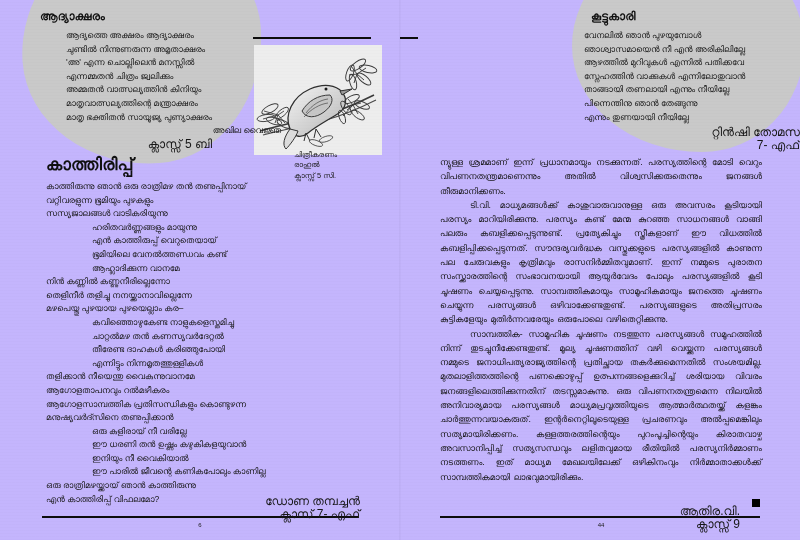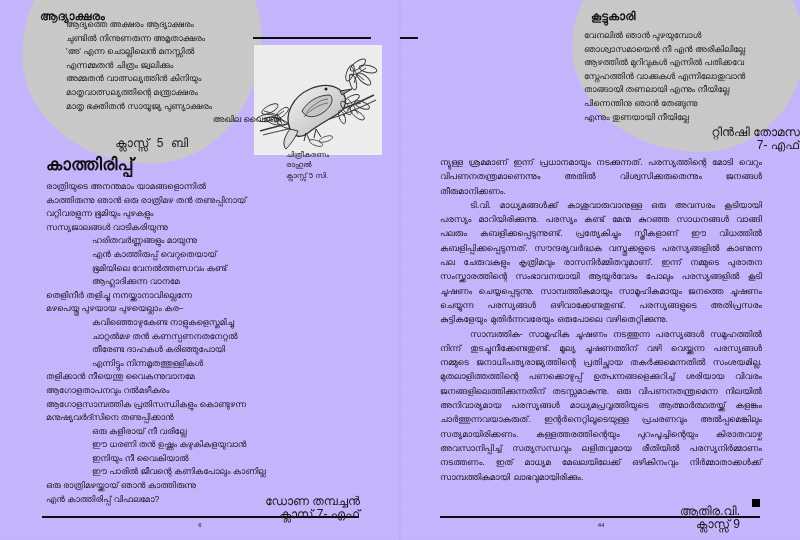--- a/index.html
+++ b/index.html
@@ -161,20 +161,21 @@
     border: 0;
   }
   .illus-svg { display: block; }
   .illus-caption {
     position: absolute;
     z-index: 6;
     font-size: 7.4px;
     line-height: 10.4px;
     color: #181818;
     white-space: nowrap;
+    margin-left: 8px;
   }
 
   
   .folio {
     position: absolute;
     z-index: 6;
     font-size: 6px;
     color: #1b1b1b;
     text-align: center;
     width: 30px;
@@ -185,32 +186,32 @@
 
 <div id="page">
 
   <div class="leaf left">
 
     <div class="blob left-blob"></div>
     <div class="rule top-left-rule"></div>
 
     <div class="heading mal" style="left:40px; top:10px;">ആദ്യാക്ഷരം</div>
 
-    <div class="poem mal" style="left:66px; top:18px; width:300px;">
+    <div class="poem mal" style="left:66px; top:29px; width:300px;">
       <span class="ln">ആദ്യത്തെ അക്ഷരം ആദ്യാക്ഷരം</span>
       <span class="ln">ചുണ്ടിൽ നിന്നുണരുന്ന അമൃതാക്ഷരം</span>
       <span class="ln">'അ' എന്ന ചൊല്ലിലെൻ മനസ്സിൽ</span>
       <span class="ln">എന്നമ്മതൻ ചിത്രം ജ്വലിക്കും</span>
       <span class="ln">അമ്മതൻ വാത്സല്യത്തിൻ കിനിയും</span>
       <span class="ln">മാതൃവാത്സല്യത്തിന്റെ    മന്ത്രാക്ഷരം</span>
       <span class="ln">മാതൃ ഭക്തിതൻ സായൂജ്യ പുണ്യാക്ഷരം</span>
       <span class="ln center" style="padding-left:62px;">അഖില വൈജ്ഞ</span>
     </div>
 
-    <div class="byline mal" style="left:68px; top:138px; width:120px;font-family:Liberation Mono, monospace;">
+    <div class="byline mal" style="left:92px; top:138px; width:120px;">
       <span>ക്ലാസ്സ് 5 ബി</span>
     </div>
 
     <div class="illus-box" style="left:254px; top:45px; width:128px; height:110px;">
       <svg class="illus-svg" width="128" height="110" viewBox="0 0 128 110">
         <defs>
           <linearGradient id="bodyShade" x1="0" y1="0" x2="1" y2="1">
             <stop offset="0%" stop-color="#f3f3f3"></stop>
             <stop offset="55%" stop-color="#d2d2d2"></stop>
             <stop offset="100%" stop-color="#b4b4b4"></stop>
@@ -269,32 +270,32 @@
 
     <div class="illus-caption mal" style="left:286px; top:150px;">
       <div>ചിത്രീകരണം</div>
       <div>രാഹുൽ</div>
       <div>ക്ലാസ്സ് 5 സി.</div>
     </div>
 
     <div class="heading big mal" style="left:46px; top:155px;">കാത്തിരിപ്പ്</div>
 
     <div class="poem mal" id="poem-two-body" style="left:46px; top:180px; width:330px;">
-        <span class="ln">രാത്രിയുടെ അനന്തമാം യാമങ്ങളൊന്നിൽ</span>
         <span class="ln">കാത്തിരുന്നു ഞാൻ ഒരു രാത്രിമഴ തൻ തണുപ്പിനായ്</span>
         <span class="ln">വറ്റിവരളുന്ന ഭൂമിയും പുഴകളും</span>
         <span class="ln">സസ്യജാലങ്ങൾ  വാടികരിയുന്നു</span>
         <span class="ln ind1">ഹരിതവർണ്ണങ്ങളും മായുന്നു</span>
         <span class="ln ind1">എൻ കാത്തിരുപ്പ് വെറുതെയായ്</span>
         <span class="ln ind1">ഭൂമിയിലെ വേനൽത്തണ്ഡവം കണ്ട്</span>
         <span class="ln ind1">ആഹ്ലാദിക്കുന്ന വാനമേ</span>
+        <span class="ln">നിൻ കണ്ണിൽ കണ്ണുനീരില്ലെന്നോ</span>
         <span class="ln">തെളിനീർ തളിച്ചു നനയ്ക്കാനാവില്ലെന്നേ</span>
         <span class="ln">മഴപെയ്തു പുഴയായ പുഴയെല്ലാം കര–</span>
         <span class="ln ind1">കവിഞ്ഞൊഴുകേണ്ട നാളുകളെസ്തമിച്ചു</span>
-        <span class="ln ind1">ചാറ്റൽമഴ തൻ കണസ്പണനതനേറ്റൽ</span>
+        <span class="ln ind1">ചാറ്റൽമഴ തൻ കണസ്യവർദേറ്റൽ</span>
         <span class="ln ind1">തീരേണ്ട ദാഹകൾ കരിഞ്ഞുപോയി</span>
         <span class="ln ind1">എന്നിട്ടും നിന്നമൃതത്തുള്ളികൾ</span>
         <span class="ln">തളിക്കാൻ നീയെന്തു വൈകുന്നുവാനമേ</span>
         <span class="ln">ആഗോളതാപനവും റൽമഴീകരം</span>
         <span class="ln">ആഗോളസാമ്പത്തിക പ്രതിസന്ധികളും കൊണ്ടുഴന്ന</span>
         <span class="ln">മനുഷ്യവർദ്സിനെ തണുപ്പിക്കാൻ</span>
         <span class="ln ind1">ഒരു കുളിരായ് നീ വരില്ലേ</span>
         <span class="ln ind1">ഈ ധരണി തൻ ഉഷ്ണം കഴുകികളയുവാൻ</span>
         <span class="ln ind1">ഇനിയും നീ വൈകിയാൽ</span>
         <span class="ln ind1">ഈ പാരിൽ ജീവന്റെ കണികപോലും കാണില്ല</span>

